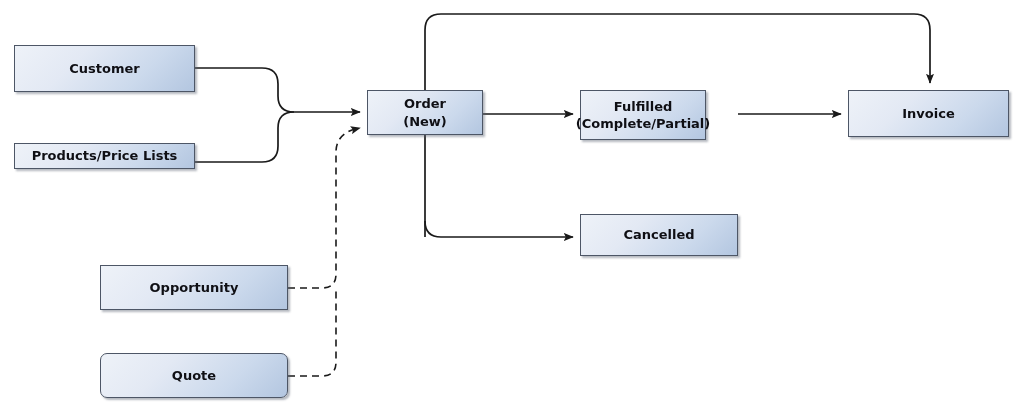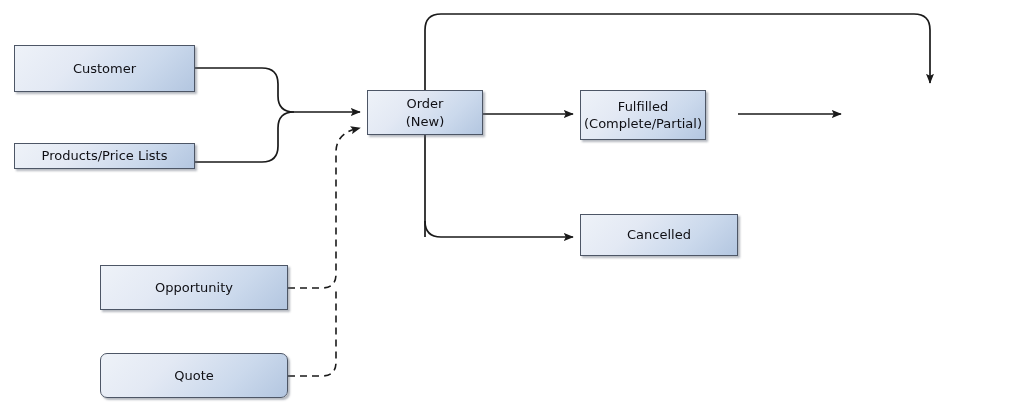--- a/index.html
+++ b/index.html
@@ -32,20 +32,21 @@
     background: linear-gradient(135deg, #eef2f8 0%, #e3e9f4 34%, #cbd9ec 70%, #b3c6e0 100%);
     box-shadow: 2px 2px 2px rgba(90, 100, 115, 0.45);
     display: flex;
     align-items: center;
     justify-content: center;
     text-align: center;
     color: #0f0f14;
     font-size: 13px;
     line-height: 1.32;
     z-index: 5;
+    font-weight: bold;
   }
   .node .node-label {
     display: block;
     white-space: pre-line;
     padding: 0 4px;
   }
 </style>
 </head>
 <body>
 
@@ -86,20 +87,23 @@
   <div class="node" style="left:367px; top:90px; width:116px; height:45px;">
     <span class="node-label">Order
 (New)</span>
   </div>
 
   <div class="node" style="left:580px; top:90px; width:126px; height:50px;">
     <span class="node-label">Fulfilled
 (Complete/Partial)</span>
   </div>
 
+  <div class="node" style="left:848px; top:90px; width:161px; height:47px;">
+    <span class="node-label">Invoice</span>
+  </div>
 
   <div class="node" style="left:580px; top:214px; width:158px; height:42px;">
     <span class="node-label">Cancelled</span>
   </div>
 
   <div class="node" style="left:100px; top:265px; width:188px; height:45px;align-items:center;">
     <span class="node-label">Opportunity</span>
   </div>
 
   <div class="node" style="left:100px; top:353px; width:188px; height:45px;border-radius:7px;">

